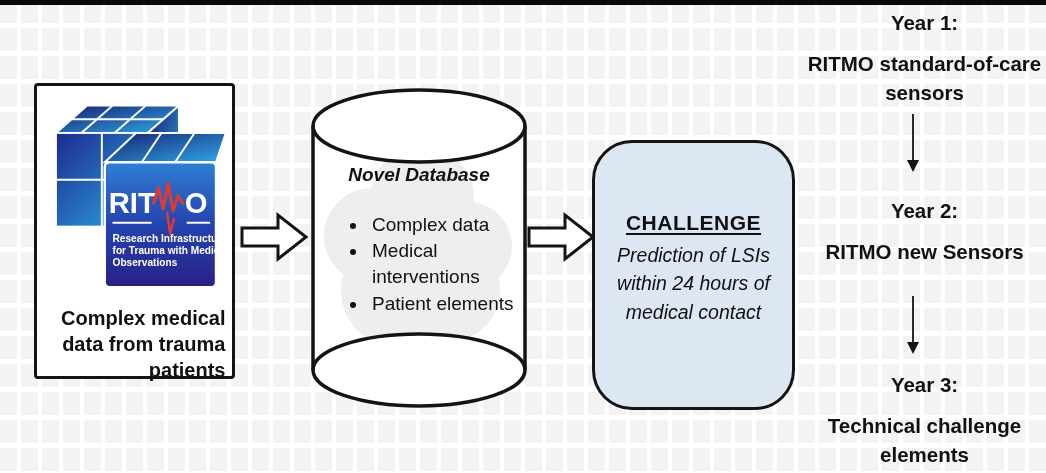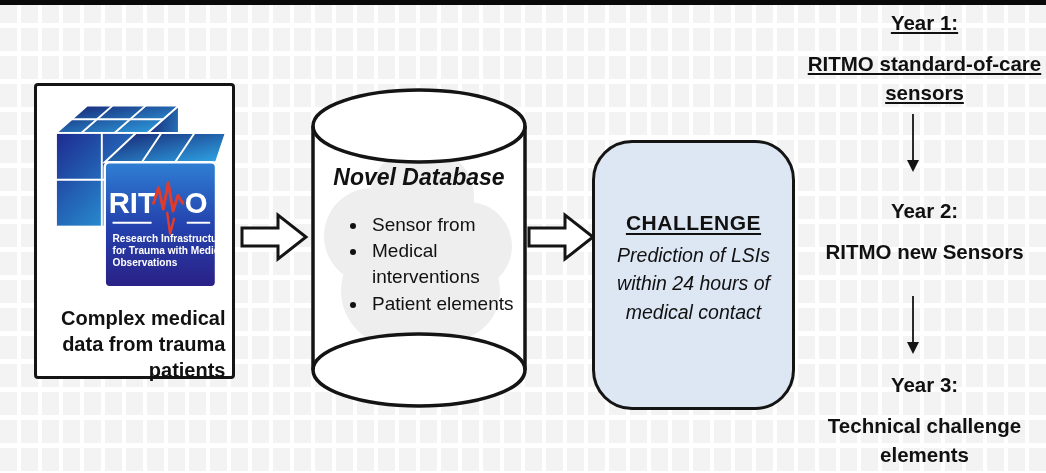--- a/index.html
+++ b/index.html
@@ -22,21 +22,21 @@
   .leftbox svg.logo{display:block;margin:4px auto 0 auto;}
   .caption{
     font-weight:bold;font-size:20px;line-height:1.3;margin:12px auto;width:182px;
   }
 
   
   .cylwrap{position:absolute;left:308px;top:86px;width:222px;height:326px;}
   .cylwrap svg{position:absolute;left:0;top:0;}
   .cyl-title{
     position:absolute;top:78px;left:0;width:100%;text-align:center;
-    font-weight:bold;font-style:italic;font-size:23px;
+    font-weight:bold;font-style:italic;font-size:19px;
   }
   .cyl-list{
     position:absolute;top:126px;left:36px;width:168px;margin:0;
     padding:0 0 0 24px;font-size:19px;line-height:1.38;text-align:left;
   }
   .cyl-list li{margin:0;padding-left:4px;}
 
   
   .flowarrow{position:absolute;width:70px;height:52px;}
   .arrow1{left:240px;top:211px;}
@@ -54,21 +54,21 @@
   }
   .challenge-desc{
     margin:6px auto 0 auto;width:172px;font-style:italic;font-size:19.5px;line-height:1.45;
   }
 
   
   .timeline{position:absolute;left:803px;top:0;width:243px;height:473px;}
   .tstep{position:absolute;left:0;width:100%;text-align:center;font-weight:bold;
          font-size:20.5px;line-height:1.42;}
   .tstep .detail{display:block;margin:12px auto;width:243px;}
-  .step1{top:8px;text-decoration:underline;}
+  .step1{top:8px;}
   .step2{top:196px;}
   .step3{top:370px;}
   .tarrow{position:absolute;left:99px;width:22px;height:62px;}
   .tarrow1{top:112px;}
   .tarrow2{top:294px;}
 </style>
 </head>
 <body>
 
 <div class="canvas">
@@ -140,21 +140,21 @@
         <circle cx="88" cy="205" r="55"></circle>
         <circle cx="142" cy="205" r="50"></circle>
       </g>
       <ellipse cx="111" cy="284" rx="106" ry="36" fill="#ffffff" stroke="#141414" stroke-width="3.5"></ellipse>
       <ellipse cx="111" cy="40" rx="106" ry="36" fill="#ffffff" stroke="#141414" stroke-width="3.5"></ellipse>
       <line x1="5" y1="40" x2="5" y2="284" stroke="#141414" stroke-width="3.5"></line>
       <line x1="217" y1="40" x2="217" y2="284" stroke="#141414" stroke-width="3.5"></line>
     </svg>
     <div class="cyl-title">Novel Database</div>
     <ul class="cyl-list">
-      <li>Sensor from</li>
+      <li>Complex data</li>
       <li>Medical interventions</li>
       <li>Patient elements</li>
     </ul>
   </div>
 
   <svg class="flowarrow arrow2" viewBox="0 0 70 52">
     <polygon points="2,17 38,17 38,4 66,26 38,48 38,35 2,35" fill="#ffffff" stroke="#141414" stroke-width="3" stroke-linejoin="miter"></polygon>
   </svg>
 
   <div class="challenge">

